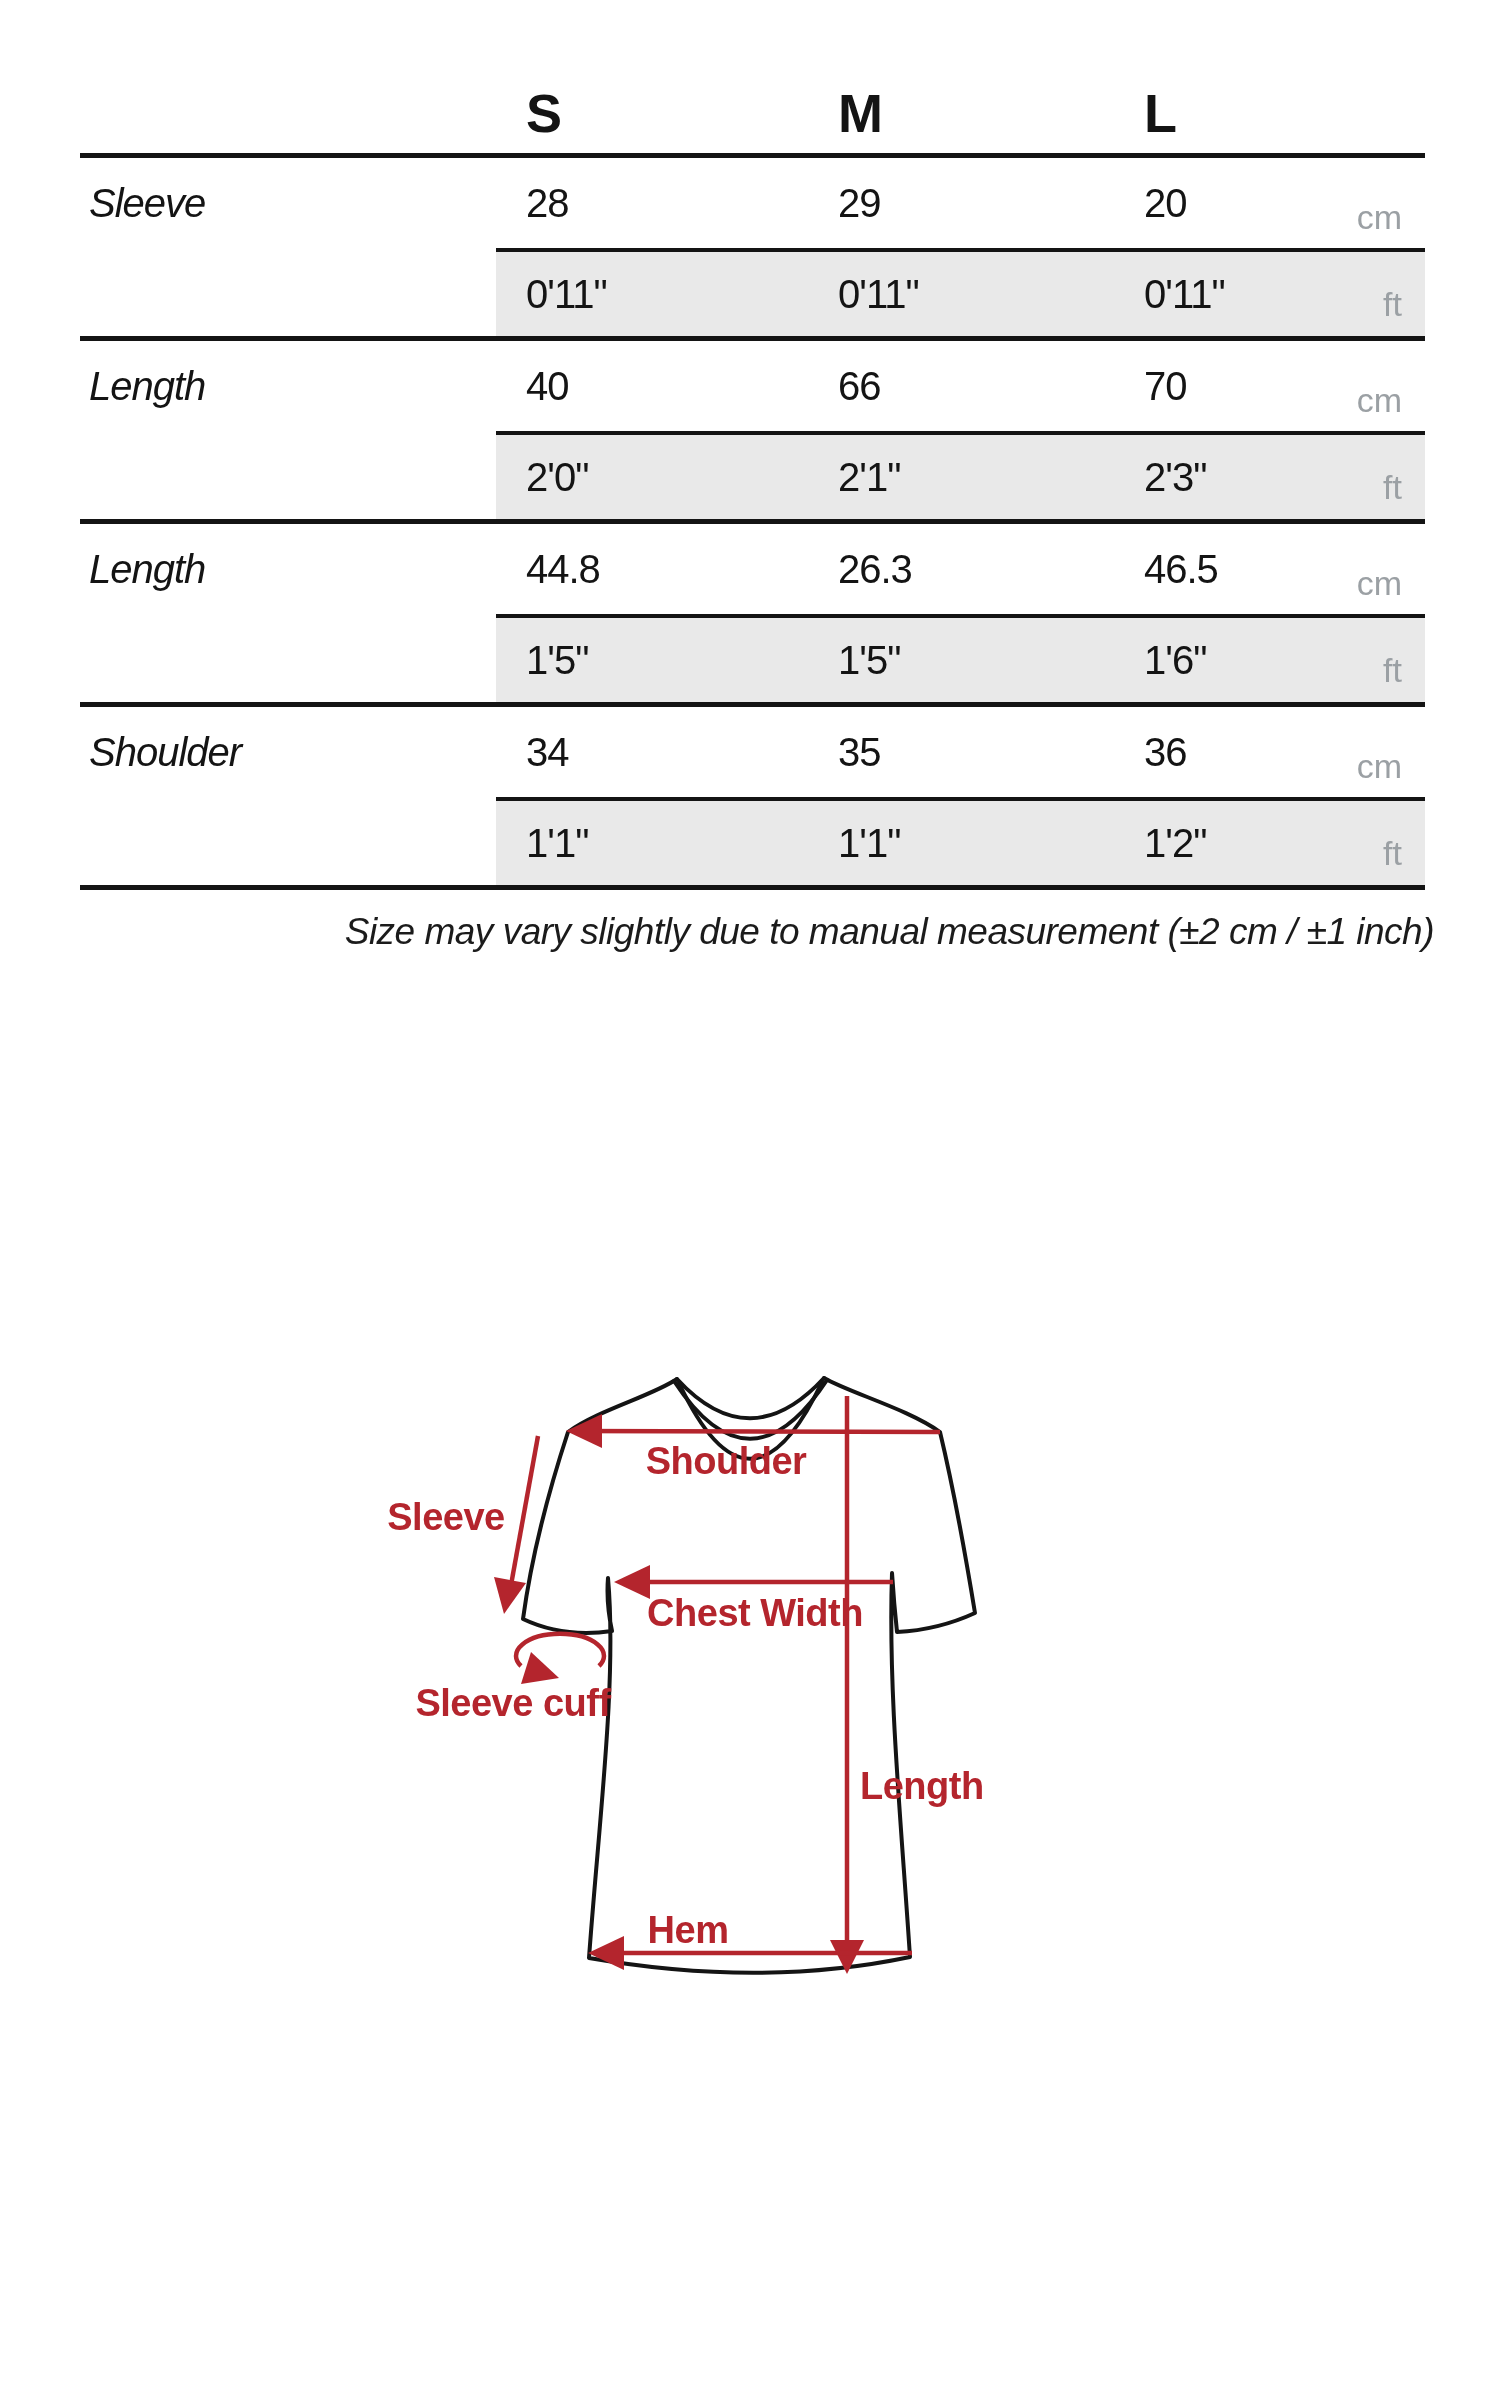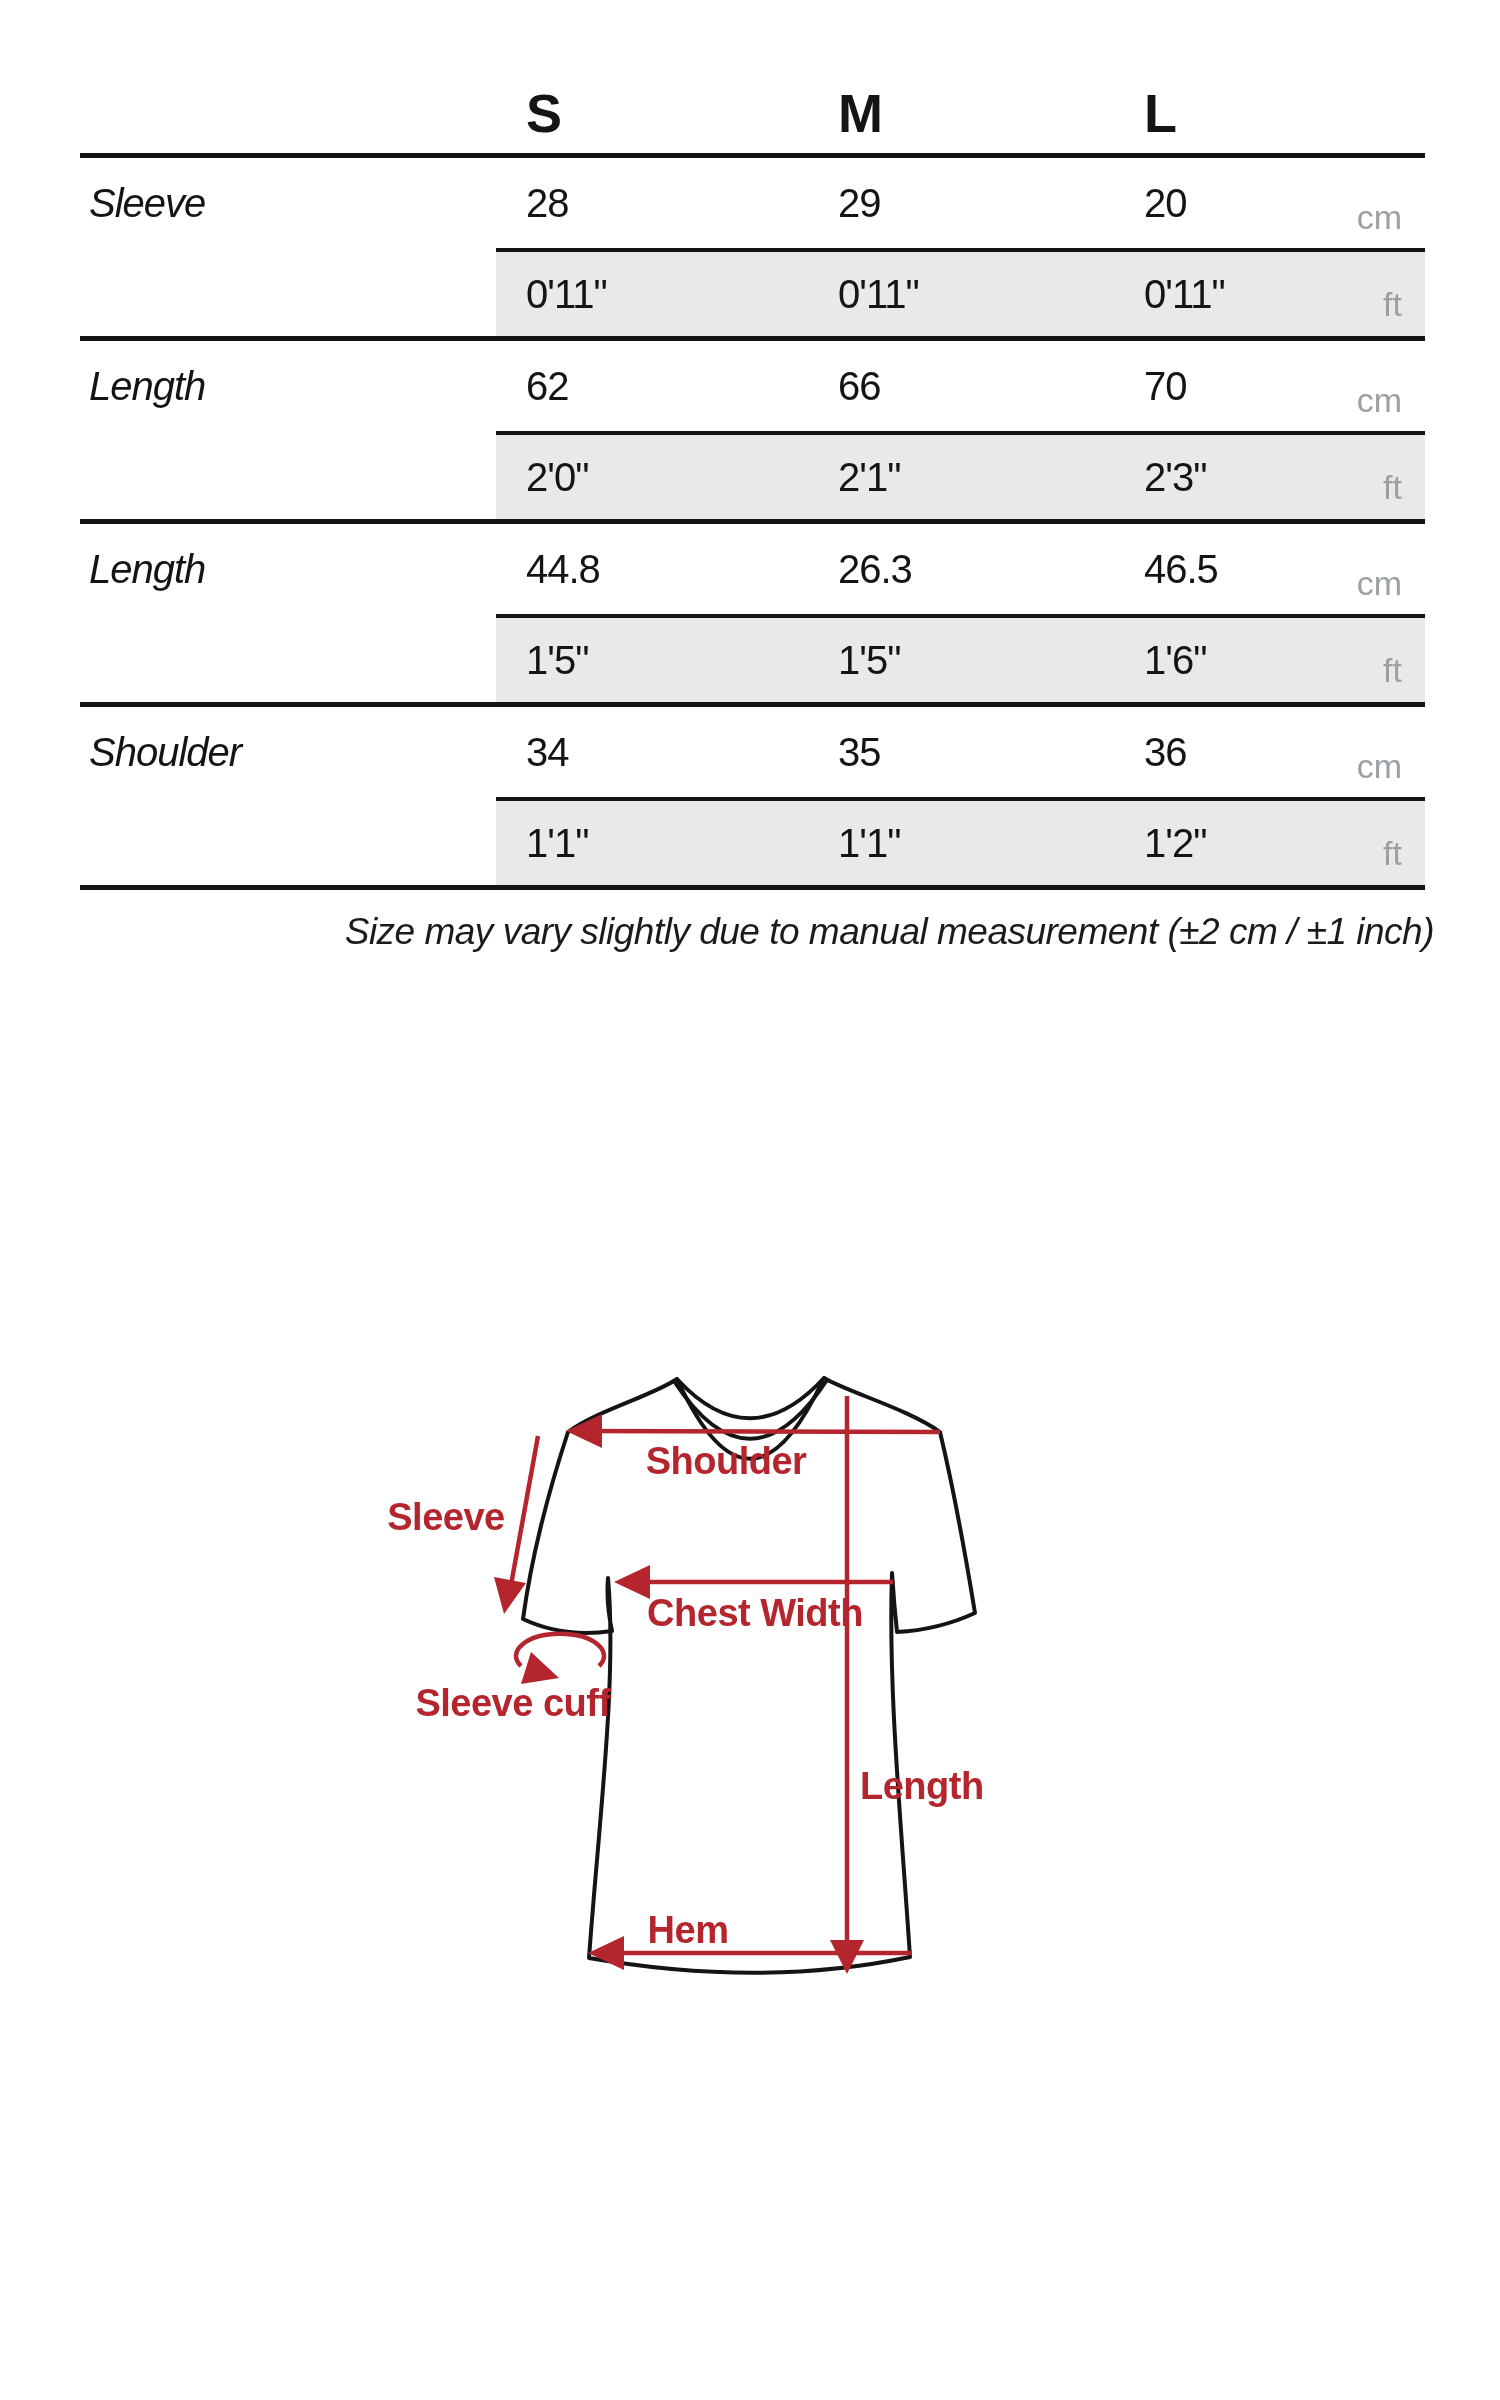--- a/index.html
+++ b/index.html
@@ -83,21 +83,21 @@
       <div class="unit cm-unit">cm</div>
       <div class="val ft-row col-s">0'11"</div>
       <div class="val ft-row col-m">0'11"</div>
       <div class="val ft-row col-l">0'11"</div>
       <div class="unit ft-unit">ft</div>
     </div>
 
     <div class="size-section">
       <div class="ft-band"></div>
       <div class="row-label">Length</div>
-      <div class="val cm-row col-s">62</div>
+      <div class="val cm-row col-s">40</div>
       <div class="val cm-row col-m">66</div>
       <div class="val cm-row col-l">70</div>
       <div class="unit cm-unit">cm</div>
       <div class="val ft-row col-s">2'0"</div>
       <div class="val ft-row col-m">2'1"</div>
       <div class="val ft-row col-l">2'3"</div>
       <div class="unit ft-unit">ft</div>
     </div>
 
     <div class="size-section">

